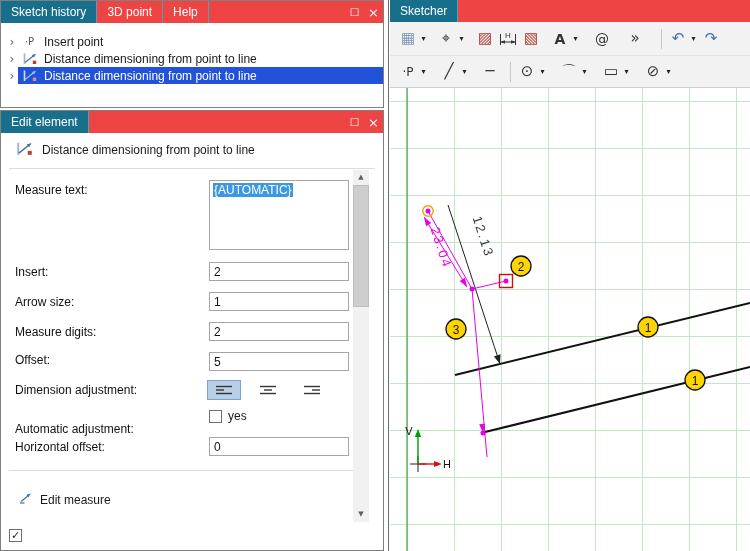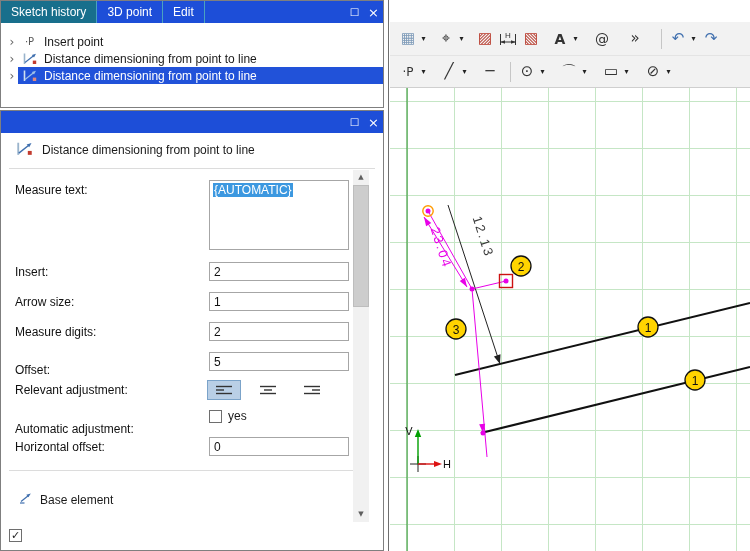--- a/index.html
+++ b/index.html
@@ -7,21 +7,21 @@
     font-family:"Liberation Sans", sans-serif; font-size:12px; overflow:hidden; }
   .glyph { font-family:"DejaVu Sans", sans-serif; line-height:1; }
 
   .app { position:relative; width:750px; height:551px; }
 
   
   .window { position:absolute; background:#fff; border:1px solid #7f7f7f; }
   .sketch-history { left:0; top:0; width:384px; height:108px; }
   .edit-element  { left:0; top:110px; width:384px; height:441px; }
 
-  .titlebar { height:22px; background:#1d4ed8; color:#fff; display:flex; align-items:stretch;justify-content:space-between; }
+  .titlebar { height:22px; background:#ef4444; color:#fff; display:flex; align-items:stretch;justify-content:space-between; }
   .tab { display:flex; align-items:center; padding:0 10px; border-right:1px solid #4aa2bf; white-space:nowrap; }
   .tab.active { background:#186f8c; }
   .tb-spacer { flex:1; }
   .tb-btn { width:19px; display:flex; align-items:center; justify-content:center; color:#fff; }
   .tb-btn .glyph { font-size:10px; }
   .tb-btn.close .glyph { font-size:13px; }
 
   
   .tree { padding-top:10px; }
   .tree-row { height:17px; display:flex; align-items:center; }
@@ -85,21 +85,21 @@
 </style>
 </head>
 <body>
 
 <div class="app">
 
   <section class="window sketch-history">
     <div class="titlebar">
       <div class="tab active">Sketch history</div>
       <div class="tab">3D point</div>
-      <div class="tab">Edit</div>
+      <div class="tab">Help</div>
       <div class="tb-spacer"></div>
       <div class="tb-btn">
           <span class="glyph">□</span>
         </div>
       <div class="tb-btn close">
           <span class="glyph">×</span>
         </div>
     </div>
     <div class="tree">
       <div class="tree-row">
@@ -137,20 +137,21 @@
             </svg>
           </span>
           <span class="tree-label">Distance dimensioning from point to line</span>
         </div>
       </div>
     </div>
   </section>
 
   <section class="window edit-element">
     <div class="titlebar">
+      <div class="tab active">Edit element</div>
       <div class="tb-spacer"></div>
       <div class="tb-btn">
           <span class="glyph">□</span>
         </div>
       <div class="tb-btn close">
           <span class="glyph">×</span>
         </div>
     </div>
 
     <div class="ee-header">
@@ -174,24 +175,24 @@
 
       <span class="flabel" style="top:95px">Insert:</span>
       <input class="tb-input fctrl" style="top: 92px;" value="2">
 
       <span class="flabel" style="top:125px">Arrow size:</span>
       <input class="tb-input fctrl" style="top: 122px;" value="1">
 
       <span class="flabel" style="top:155px">Measure digits:</span>
       <input class="tb-input fctrl" style="top: 152px;" value="2">
 
-      <span class="flabel" style="top:193px">Offset:</span>
+      <span class="flabel" style="top:183px">Offset:</span>
       <input class="tb-input fctrl" style="top: 182px;" value="5">
 
-      <span class="flabel" style="top:213px">Relevant adjustment:</span>
+      <span class="flabel" style="top:213px">Dimension adjustment:</span>
       <div class="adj-btn selected" style="left:206px;top:210px">
         <svg width="18" height="13" viewBox="0 0 18 13">
           <g stroke="#333" stroke-width="1.4">
             <line x1="1" y1="2.5" x2="17" y2="2.5"></line>
               <line x1="1" y1="6" x2="9" y2="6"></line>
               <line x1="1" y1="9.5" x2="17" y2="9.5"></line>
           </g>
         </svg>
       </div>
       <div class="adj-btn" style="left:250px;top:210px">
@@ -225,21 +226,21 @@
       <div class="sep2"></div>
 
       <div class="legend-row" style="top:322px">
         <span>
           <svg width="13" height="12" viewBox="0 0 13 12">
             <line x1="2" y1="9.5" x2="9.5" y2="3.5" stroke="#3f6fae" stroke-width="1.3"></line>
             <polygon points="11.8,1.6 7.3,2.8 9.4,5.2" fill="#3f6fae"></polygon>
             <line x1="1" y1="11" x2="5.5" y2="11" stroke="#3f6fae" stroke-width="1.2"></line>
           </svg>
         </span>
-        <span>Base element</span>
+        <span>Edit measure</span>
       </div>
 
       <div class="scrollbar">
         <div class="sb-btn sb-up">
             <span class="glyph">▲</span>
           </div>
         <div class="sb-thumb"></div>
         <div class="sb-btn sb-down">
             <span class="glyph">▼</span>
           </div>
@@ -249,20 +250,24 @@
     <div class="ee-bottom">
       <span class="checkbox">
           <span class="glyph">✓</span>
         </span>
     </div>
   </section>
 
   <div class="vdivider"></div>
 
   <section class="sketcher">
+    <div class="titlebar">
+      <div class="tab active">Sketcher</div>
+      <div class="tb-spacer"></div>
+    </div>
 
     <div class="sk-toolbar row1">
       <div class="tbtn">
           <span class="glyph steel">▦</span>
         </div>
       <div class="drop glyph">▾</div>
       <div class="tbtn" style="margin-left:7px">
           <span class="glyph">⌖</span>
         </div>
       <div class="drop glyph">▾</div>

